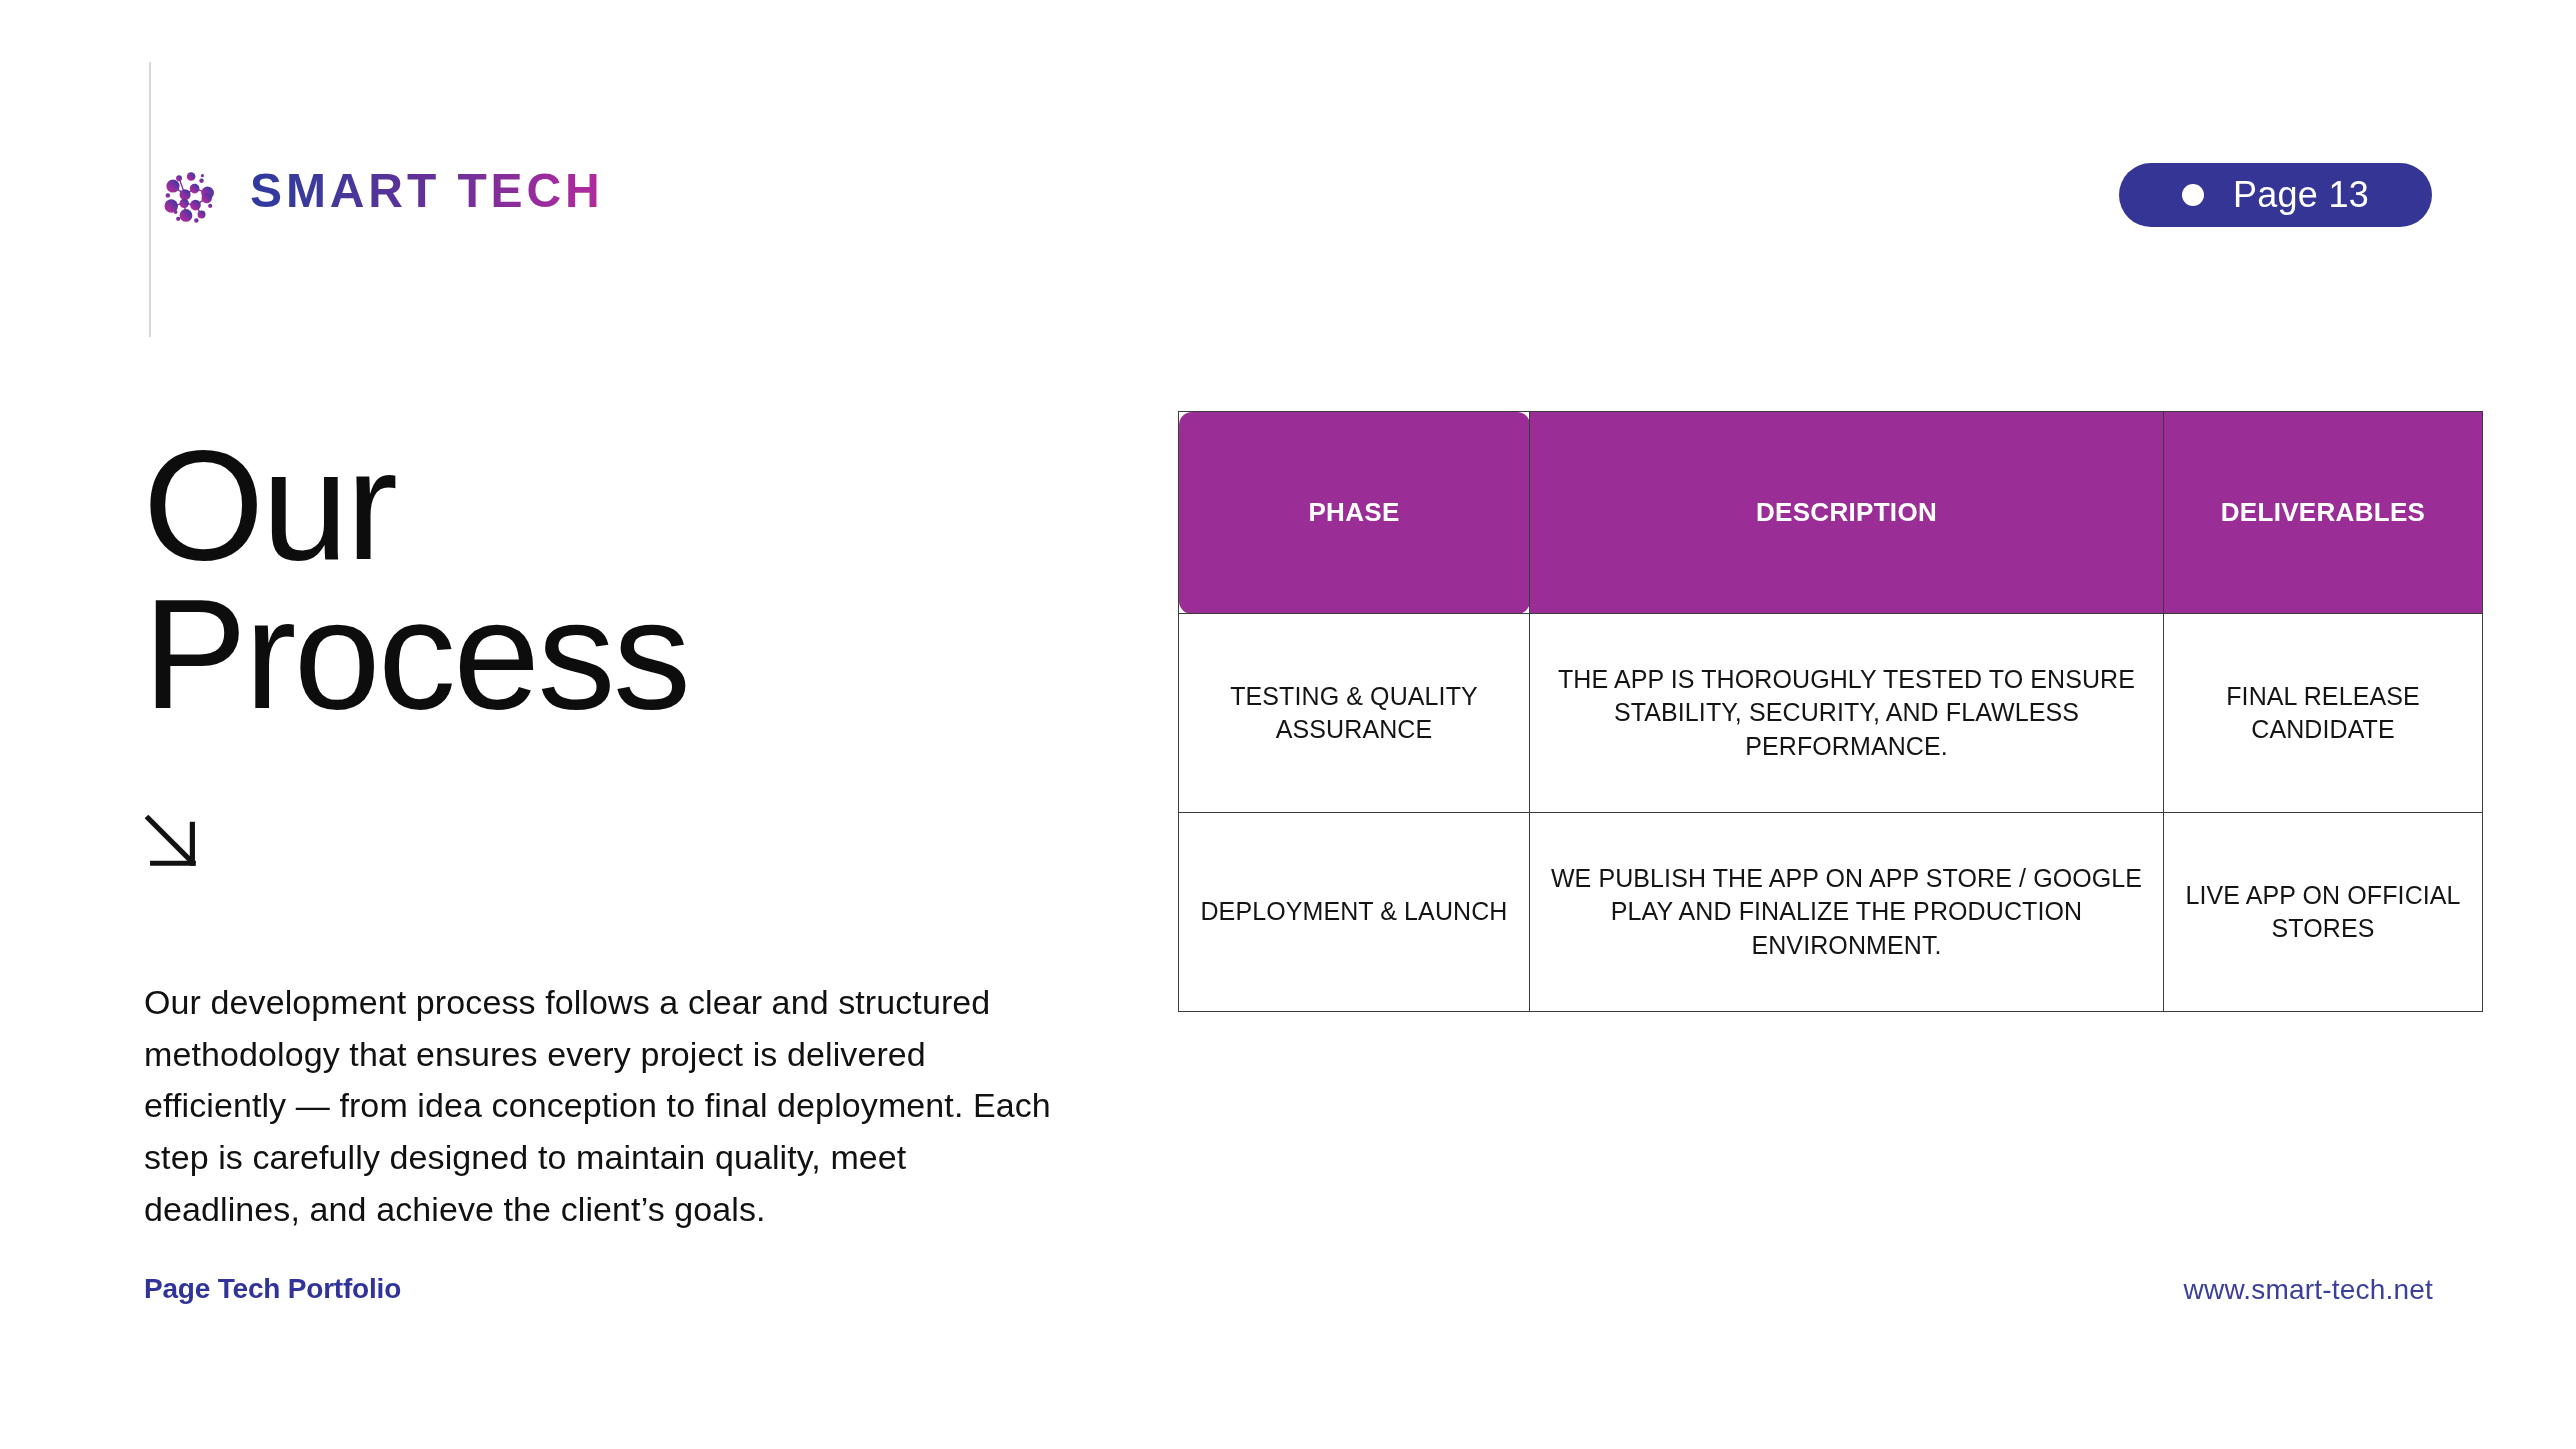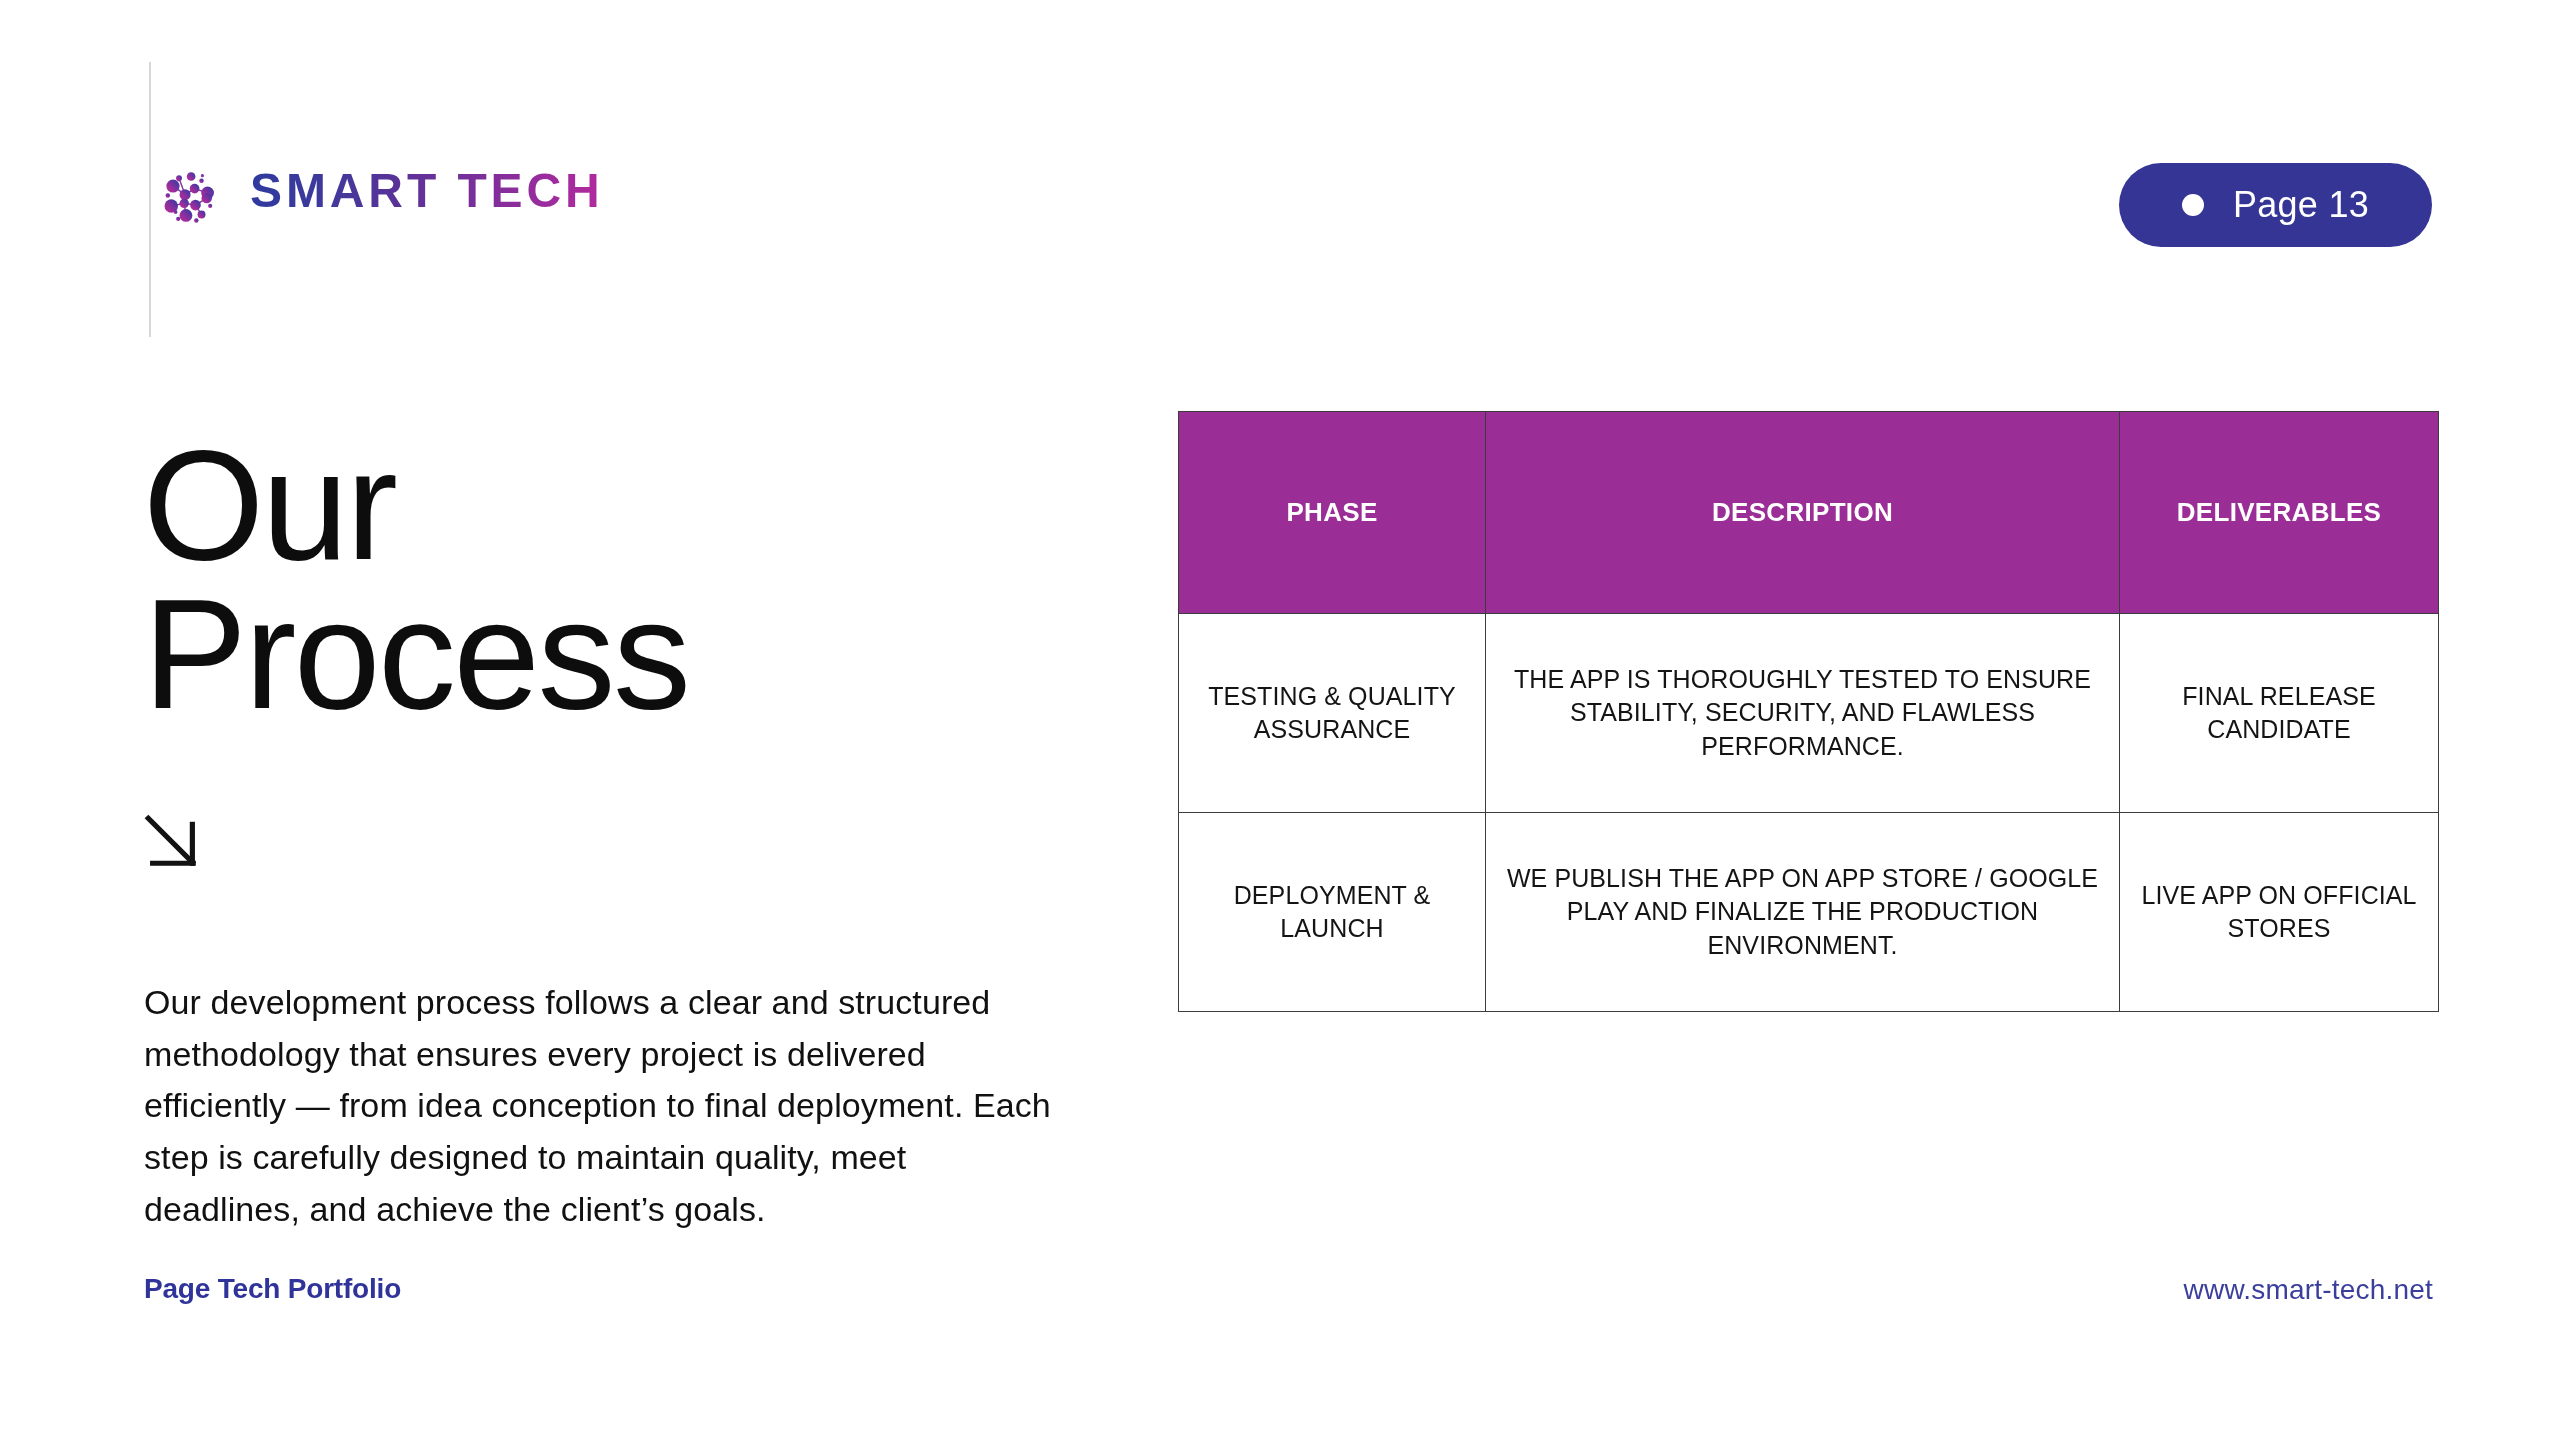--- a/index.html
+++ b/index.html
@@ -50,21 +50,21 @@
     color: transparent;
     -webkit-text-fill-color: transparent;
     white-space: nowrap;
   }
 
   
   .page-badge {
     position: absolute;
     right: 144px;
     top: 163px;
-    height: 84px;
+    height: 64px;
     min-width: 313px;
     border-radius: 42px;
     background: #353596;
     display: flex;
     align-items: center;
     justify-content: center;
     gap: 29px;
     padding: 16px 38px;
     box-sizing: border-box;
   }
@@ -173,21 +173,21 @@
     background: #ffffff;
     color: #141414;
     height: 199px;
     font-size: 25px;
     font-weight: normal;
     line-height: 1.34;
     letter-spacing: 0.1px;
     font-stretch: condensed;
     text-transform: uppercase;
   }
-  .col-phase       { width: 307px; }
+  .col-phase       { width: 351px; border-radius: 13px; }
   .col-description { width: 634px; }
   .col-deliverables{ width: 319px; }
 </style>
 </head>
 <body>
 
 <div class="left-rule"></div>
 
 <div class="brand">
   <span class="logo-mark">

